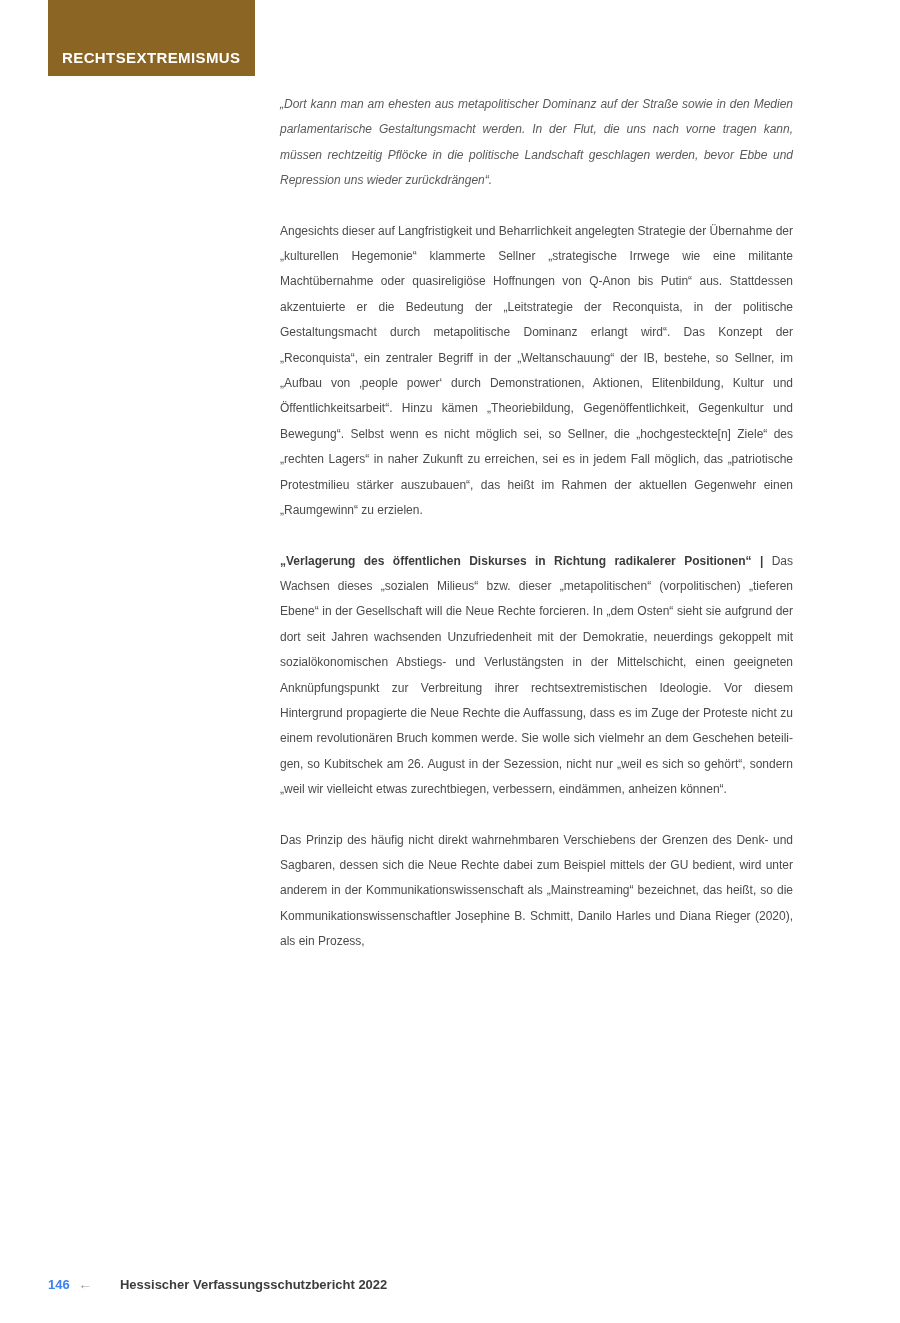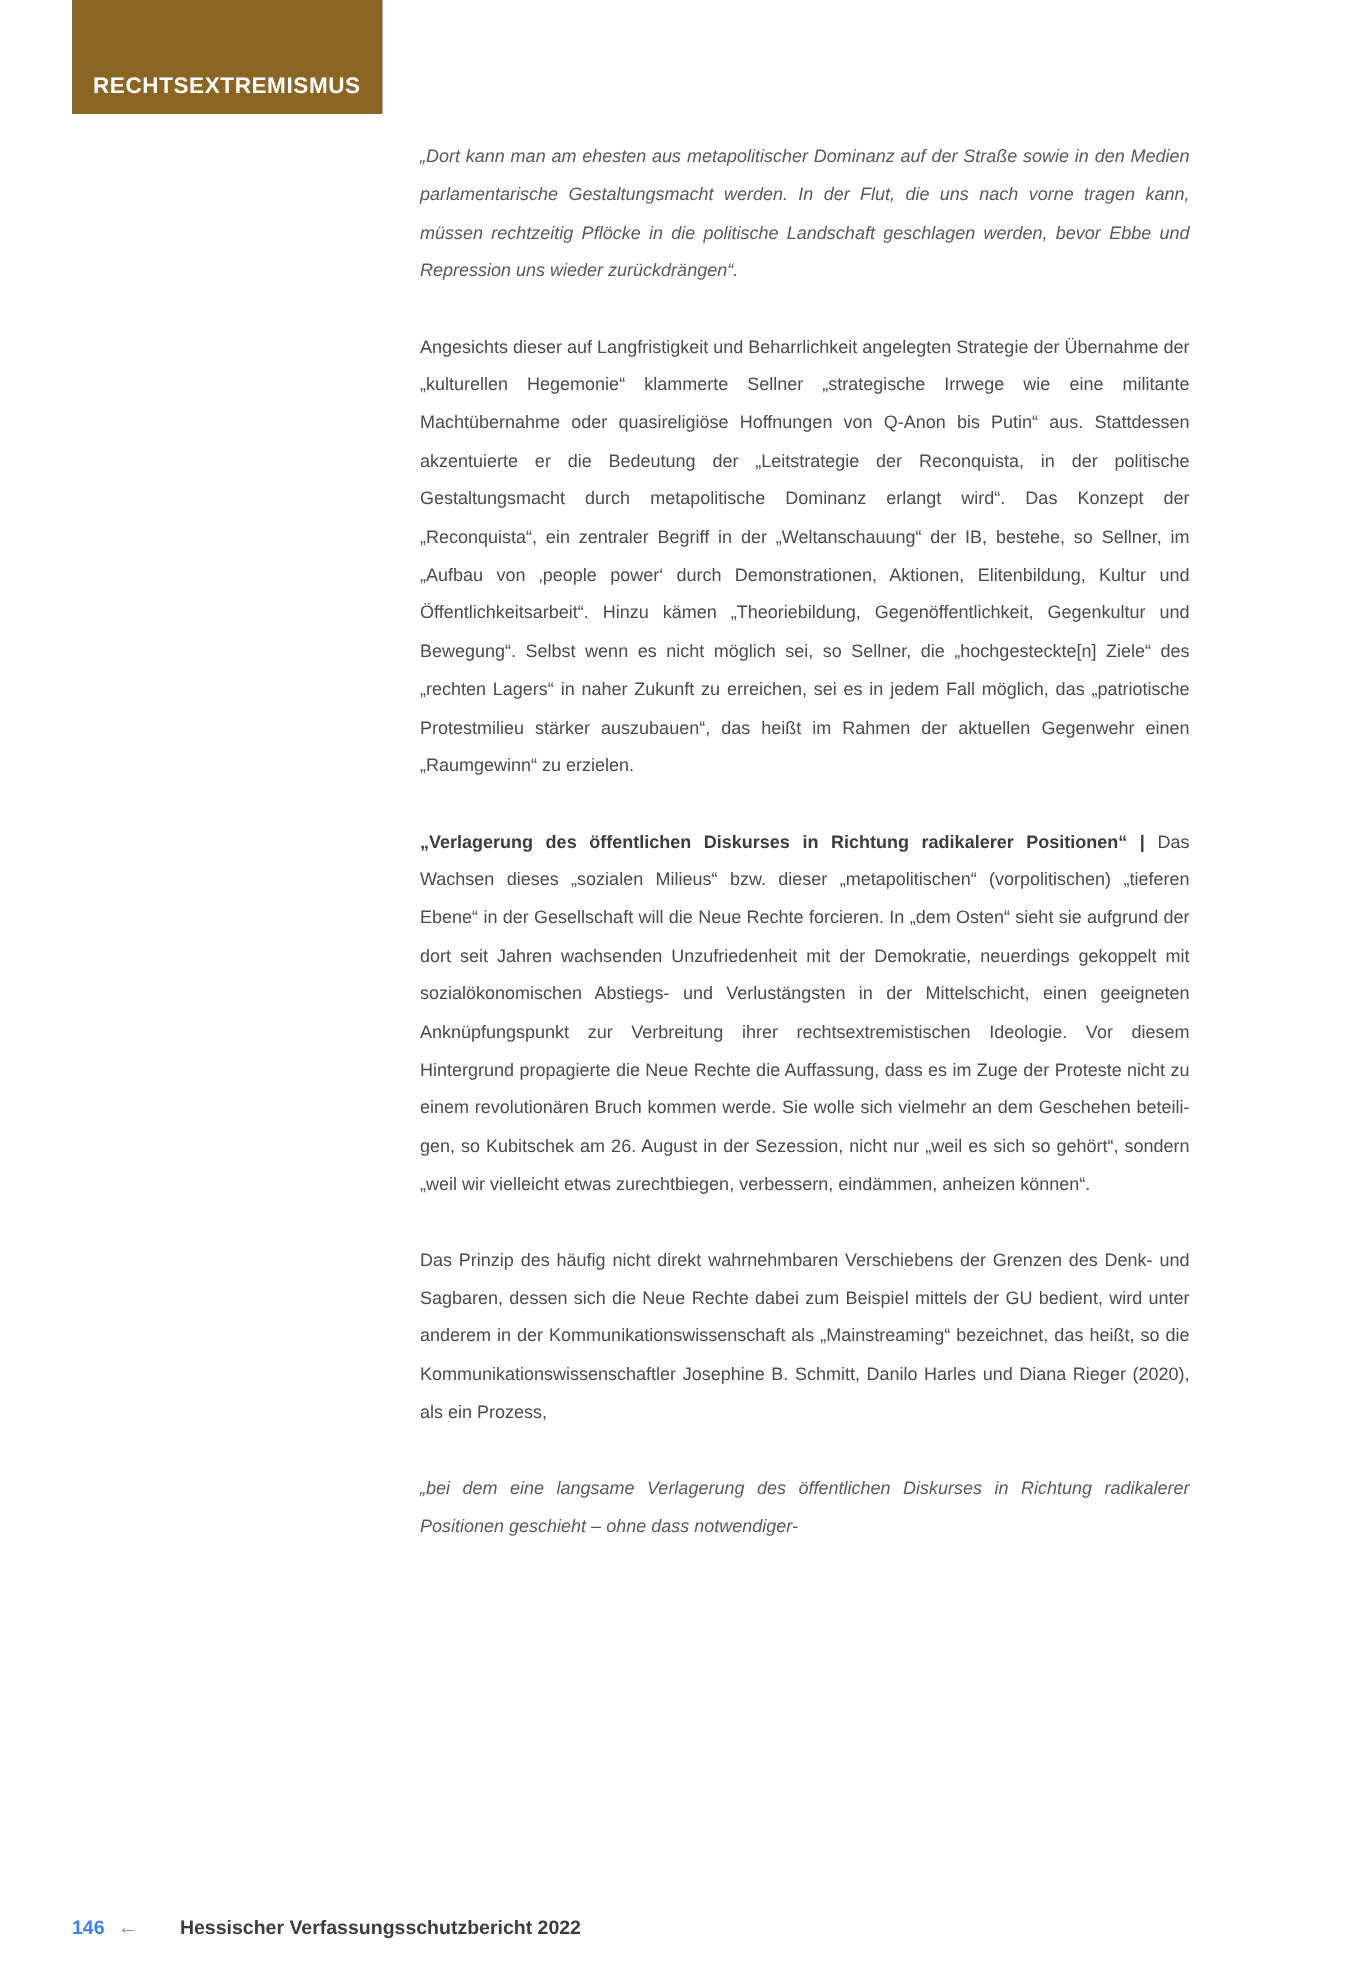--- a/index.html
+++ b/index.html
@@ -91,21 +91,20 @@
 
   <div class="content">
     <p class="quote">„Dort kann man am ehesten aus metapolitischer Dominanz auf der Straße sowie in den Medien parlamentarische Gestaltungsmacht wer­den. In der Flut, die uns nach vorne tragen kann, müssen rechtzeitig Pflöcke in die politische Landschaft geschlagen werden, bevor Ebbe und Repression uns wieder zurückdrängen“.</p>
 
     <p>Angesichts dieser auf Langfristigkeit und Beharrlichkeit angelegten Strategie der Übernahme der „kulturellen Hegemonie“ klammerte Sellner „strategische Irrwege wie eine militante Machtübernahme oder quasireligiöse Hoffnungen von Q-Anon bis Putin“ aus. Stattdes­sen akzentuierte er die Bedeutung der „Leitstrategie der Reconquista, in der politische Gestaltungsmacht durch metapolitische Dominanz erlangt wird“. Das Konzept der „Reconquista“, ein zentraler Begriff in der „Weltanschauung“ der IB, bestehe, so Sellner, im „Aufbau von ‚people power‘ durch Demonstrationen, Aktionen, Elitenbildung, Kul­tur und Öffentlichkeitsarbeit“. Hinzu kämen „Theoriebildung, Gegen­öffentlichkeit, Gegenkultur und Bewegung“. Selbst wenn es nicht möglich sei, so Sellner, die „hochgesteckte[n] Ziele“ des „rechten La­gers“ in naher Zukunft zu erreichen, sei es in jedem Fall möglich, das „patriotische Protestmilieu stärker auszubauen“, das heißt im Rahmen der aktuellen Gegenwehr einen „Raumgewinn“ zu erzielen.</p>
 
     <p><span class="lead">„Verlagerung des öffentlichen Diskurses in Richtung radikalerer Posi­tionen“ | </span><span>Das Wachsen dieses „sozialen Milieus“ bzw. dieser „meta­politischen“ (vorpolitischen) „tieferen Ebene“ in der Gesellschaft will die Neue Rechte forcieren. In „dem Osten“ sieht sie aufgrund der dort seit Jahren wachsenden Unzufriedenheit mit der Demokratie, neuerdings gekoppelt mit sozialökonomischen Abstiegs- und Verlustängsten in der Mittelschicht, einen geeigneten Anknüpfungs­punkt zur Verbreitung ihrer rechtsextremistischen Ideologie. Vor die­sem Hintergrund propagierte die Neue Rechte die Auffassung, dass es im Zuge der Proteste nicht zu einem revolutionären Bruch kommen werde. Sie wolle sich vielmehr an dem Geschehen beteili­gen, so Kubitschek am 26. August in der Sezession, nicht nur „weil es sich so gehört“, sondern „weil wir vielleicht etwas zurechtbiegen, verbessern, eindämmen, anheizen können“.</span></p>
 
     <p>Das Prinzip des häufig nicht direkt wahrnehmbaren Verschiebens der Grenzen des Denk- und Sagbaren, dessen sich die Neue Rechte da­bei zum Beispiel mittels der GU bedient, wird unter anderem in der Kommunikationswissenschaft als „Mainstreaming“ bezeichnet, das heißt, so die Kommunikationswissenschaftler Josephine B. Schmitt, Danilo Harles und Diana Rieger (2020), als ein Prozess,</p>
 
-    <p class="quote">„bei dem eine langsame Verlagerung des öffentlichen Diskurses in Richtung radikalerer Positionen geschieht – ohne dass notwendiger-</p>
   </div>
 
   <div class="footer">
     <span class="page-num">146</span>
     <span class="arrow">←</span>
     <span class="report-title">Hessischer Verfassungsschutzbericht 2022</span>
   </div>
 
 </div>
 

